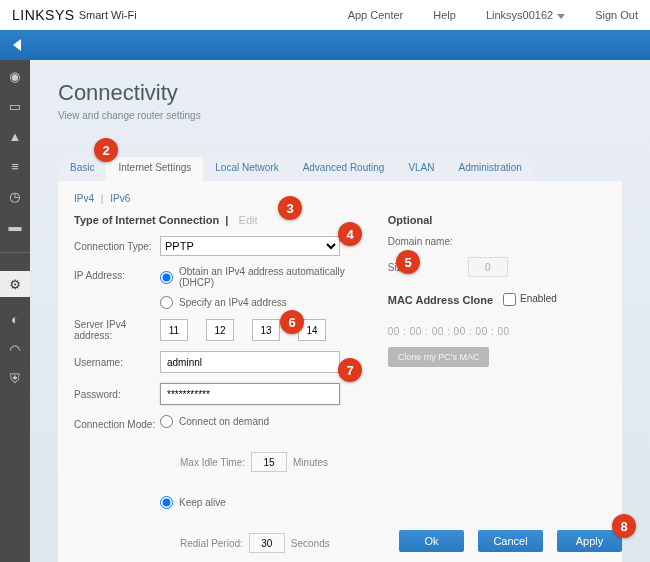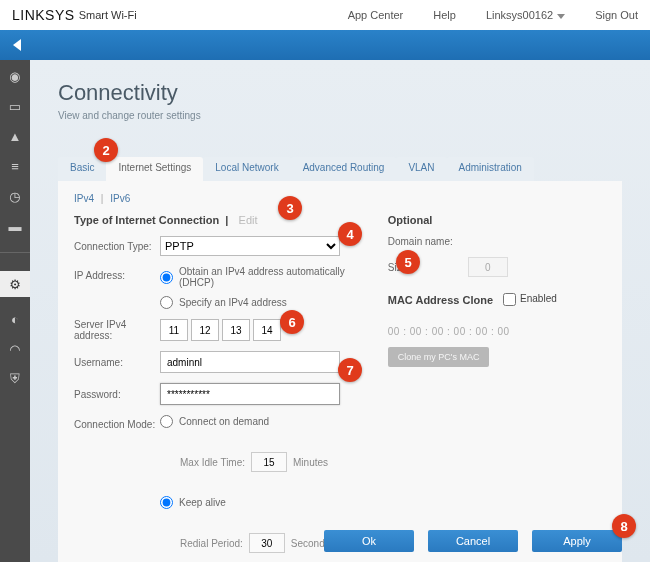--- a/index.html
+++ b/index.html
@@ -33,37 +33,37 @@
 .cols { display: flex; gap: 30px; }
 .left-col { flex: 1.3; }
 .right-col { flex: 1; }
 .form-row { display: flex; align-items: center; margin-bottom: 10px; }
 .form-label { width: 86px; font-size: 10px; color: #666; flex-shrink: 0; }
 .form-label.tall { align-self: flex-start; padding-top: 4px; }
 select.type-select { width: 180px; height: 20px; font-size: 11px; border: 1px solid #bbb; background: #fff; }
 .radio-stack { display: flex; flex-direction: column; gap: 8px; }
 .radio-item { display: flex; align-items: center; gap: 6px; font-size: 10px; }
 .radio-item input { margin: 0; }
-.ip-inputs { display: flex; gap: 3px; border-radius: 9px; }
+.ip-inputs { display: flex; gap: 18px; border-radius: 9px; }
 .ip-inputs input { width: 28px; height: 22px; text-align: center; font-size: 10px; border: 1px solid #bbb; background: #fff; }
 .text-input { width: 180px; height: 22px; font-size: 10px; padding: 8px 6px; border: 1px solid #bbb; background: #fff; }
 .text-input.active { border: 1px solid #999; box-shadow: 0 0 2px rgba(0,0,0,0.2); }
 .conn-mode { display: flex; flex-direction: column; gap: 24px; }
 .sub-row { display: flex; align-items: center; gap: 6px; font-size: 10px; margin-left: 20px; color: #888; }
 .small-input { width: 36px; height: 20px; text-align: center; font-size: 10px; border: 1px solid #ccc; background: #fafafa; }
 .opt-row { display: flex; align-items: center; margin-bottom: 10px; font-size: 10px; }
 .opt-label { width: 80px; color: #666; }
 .mtu-select { width: 60px; height: 20px; font-size: 10px; border: 1px solid #bbb; }
 .size-input { width: 40px; height: 20px; font-size: 10px; text-align: center; border: 1px solid #ddd; background: #f5f5f5; color: #aaa; }
 .mac-title { font-weight: bold; color: #444; font-size: 11px; margin: 16px 0 10px 0; display: flex; align-items: center; gap: 10px; }
 .mac-check { display: flex; align-items: flex-start; gap: 4px; font-size: 10px; font-weight: normal; }
 .mac-addr { font-size: 10px; color: #aaa; letter-spacing: 0.5px; margin-bottom: 10px; margin-top: 20px; }
 .clone-btn { background: #b8b8b8; color: #f5f5f5; border: none; padding: 5px 10px; font-size: 9px; border-radius: 2px; cursor: pointer; }
 .footer { position: absolute; bottom: 10px; right: 28px; display: flex; gap: 14px; }
-.footer button { width: 90px; height: 22px; background: linear-gradient(#3a8fd4, #2a7ac0); color: #fff; border: none; font-size: 11px; border-radius: 2px; cursor: pointer; }
+.footer button { width: 65px; height: 22px; background: linear-gradient(#3a8fd4, #2a7ac0); color: #fff; border: none; font-size: 11px; border-radius: 2px; cursor: pointer; }
 .callout { position: absolute; width: 24px; height: 24px; background: #e03a1c; border-radius: 50%; color: #fff; font-weight: bold; font-size: 13px; display: flex; align-items: center; justify-content: center; z-index: 10; box-shadow: 0 1px 3px rgba(0,0,0,0.3); }
 </style>
 </head>
 <body>
 
 <div class="header-top">
   <span class="logo">LINKSYS</span>
   <span class="logo-sub">Smart Wi-Fi</span>
   <div class="header-links">
     <span>App Center</span>

